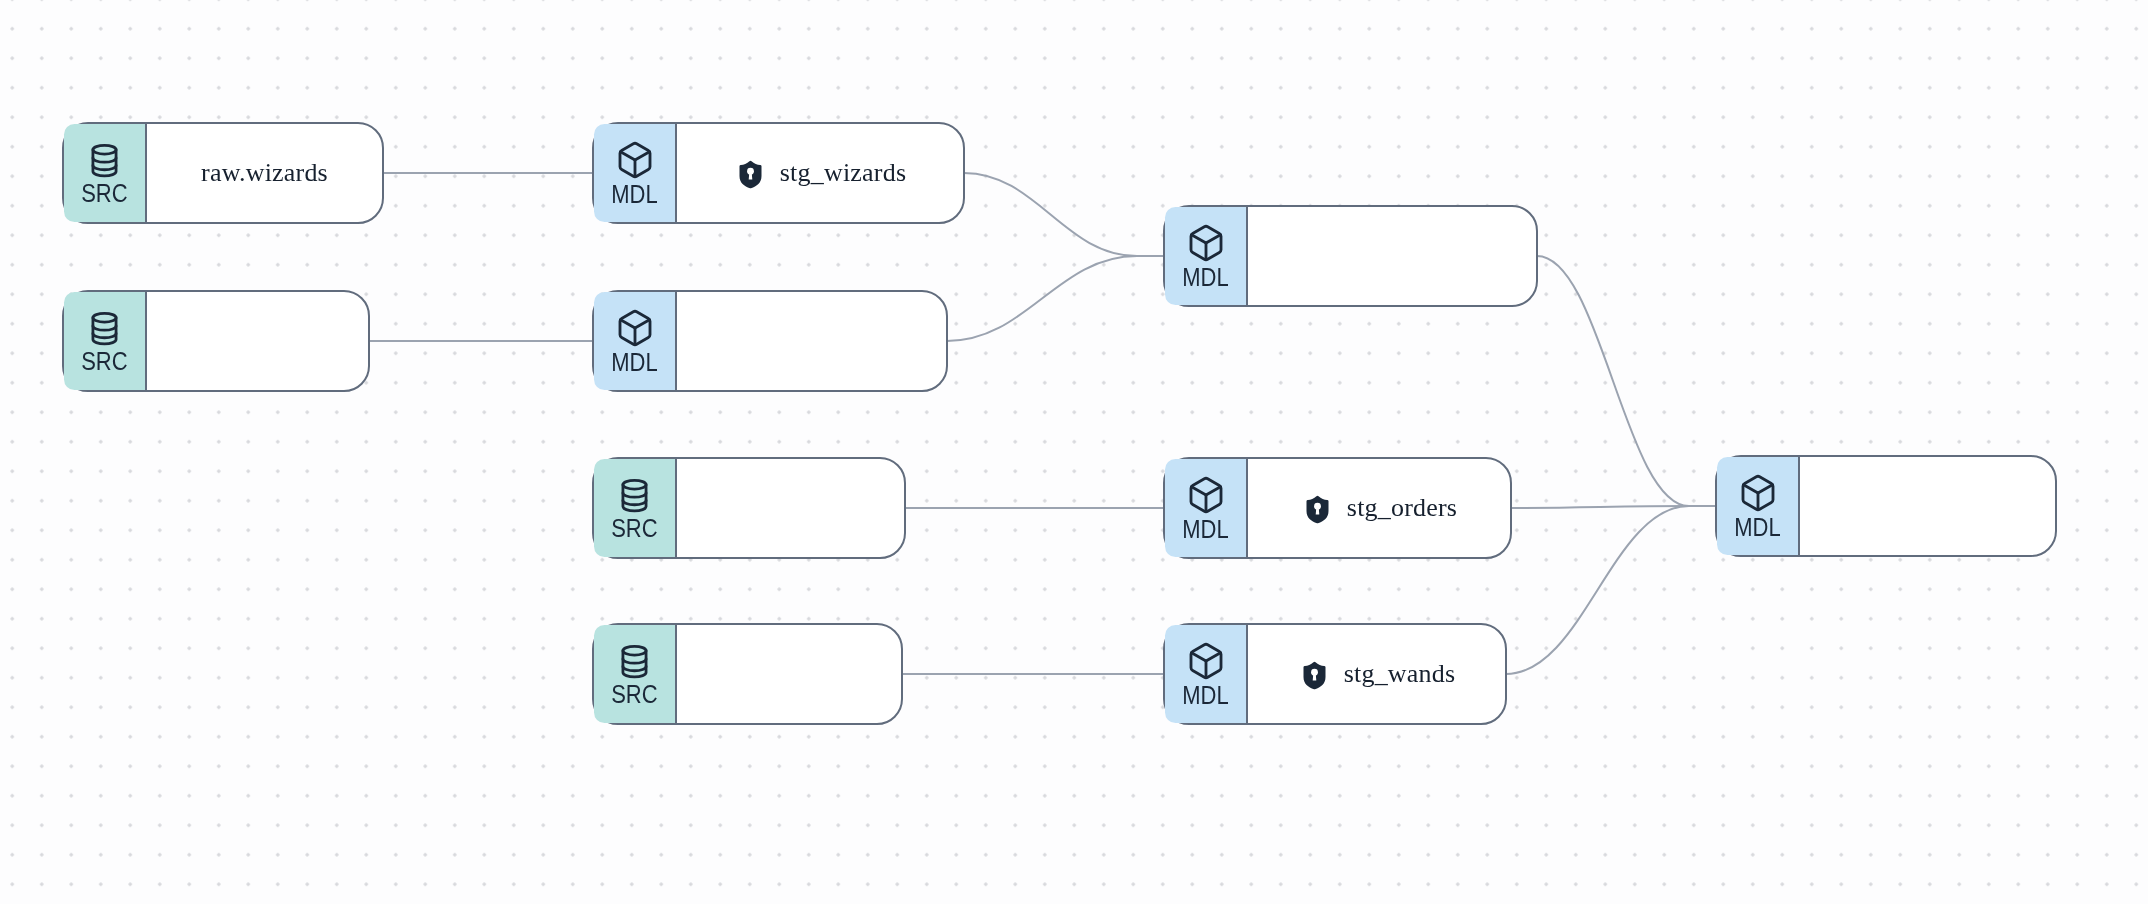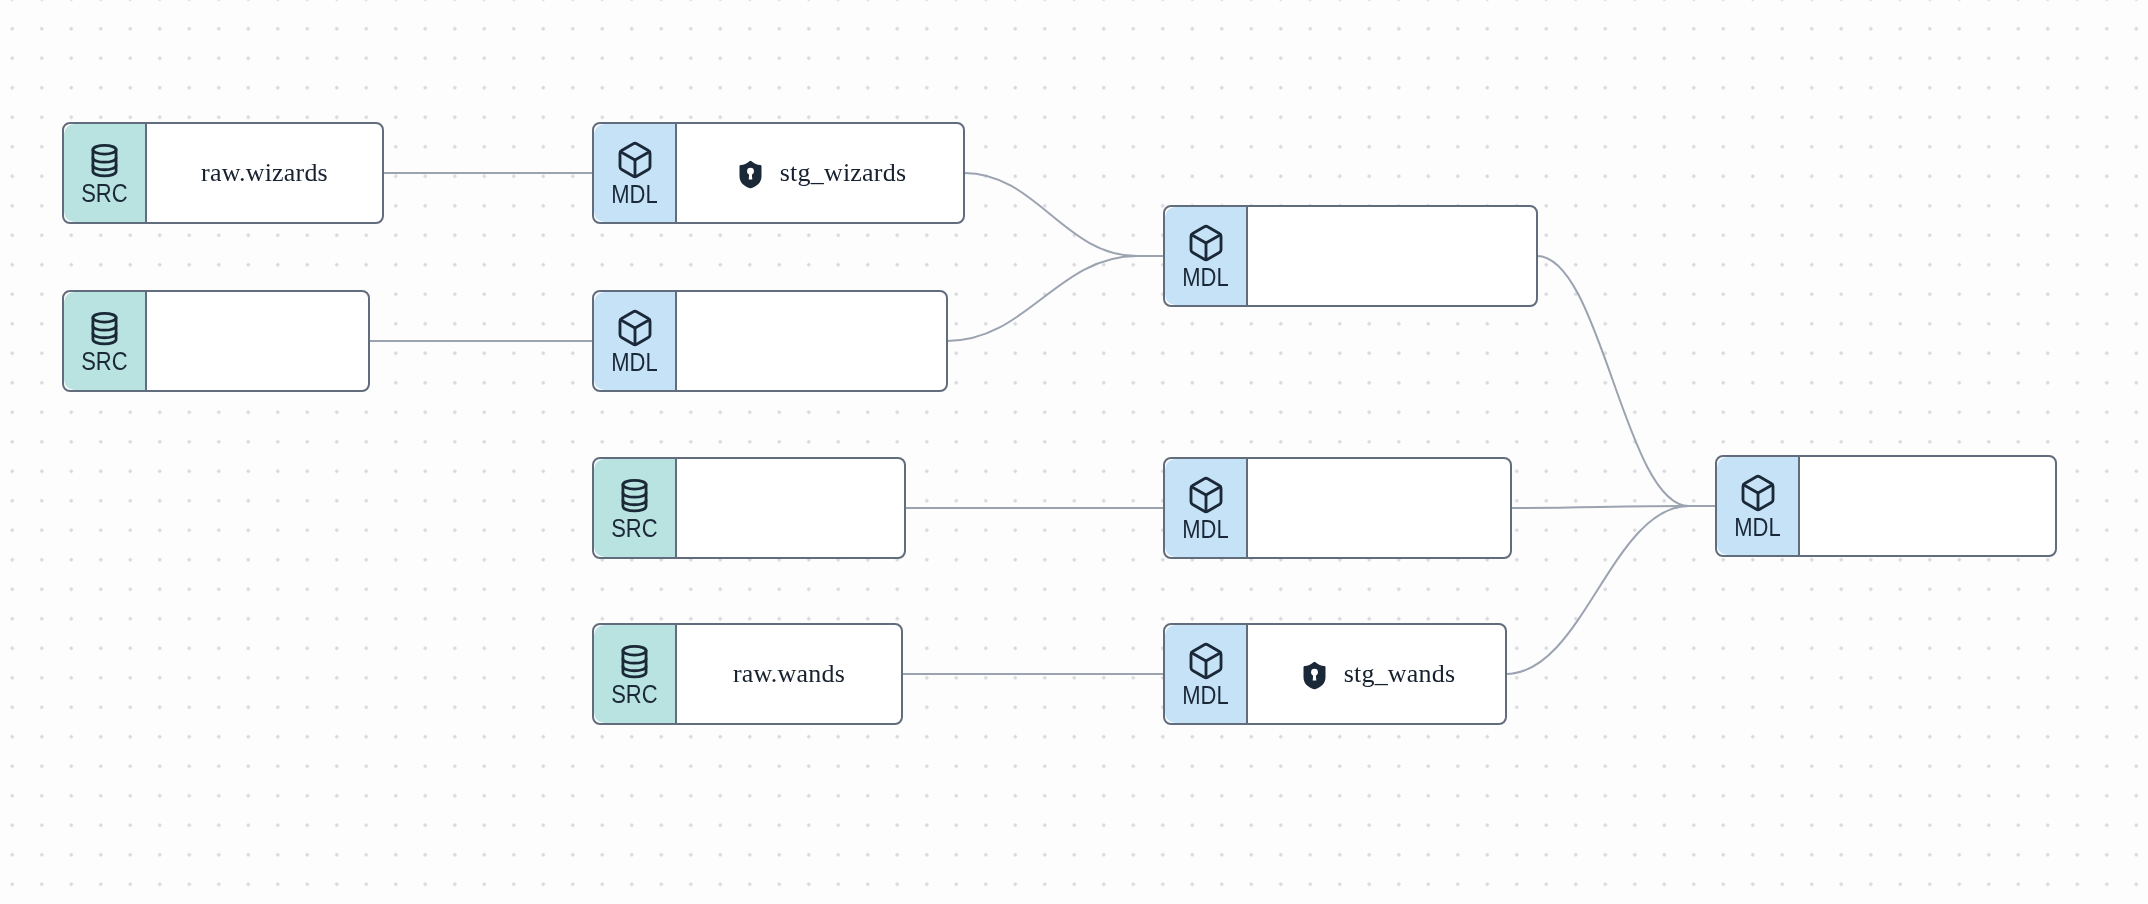--- a/index.html
+++ b/index.html
@@ -17,21 +17,21 @@
     position: absolute; left: 0; top: 0;
     width: 2148px; height: 904px;
     z-index: 1;
   }
   .node {
     position: absolute;
     display: flex;
     box-sizing: border-box;
     background: #ffffff;
     border: 2.5px solid var(--node-border, #616c7d);
-    border-radius: 8px;
+    border-radius: 26px;
     z-index: 2;
     cursor: pointer;
   }
   .badge {
     width: 81px;
     flex: none;
     display: flex;
     flex-direction: column;
     align-items: center;
     justify-content: center;
@@ -167,52 +167,57 @@
 
 <div class="node" style="left: 1163px; top: 457px; width: 349px; height: 102px;">
   <div class="badge mdl">
     <svg width="40" height="40" viewBox="0 0 24 24" fill="none" stroke="currentColor" stroke-width="1.7" stroke-linecap="round" stroke-linejoin="round">
         <path d="M21 8a2 2 0 0 0-1-1.73l-7-4a2 2 0 0 0-2 0l-7 4A2 2 0 0 0 3 8v8a2 2 0 0 0 1 1.73l7 4a2 2 0 0 0 2 0l7-4A2 2 0 0 0 21 16Z"></path>
         <path d="m3.3 7 8.7 5 8.7-5"></path>
         <path d="M12 22V12"></path>
       </svg>
     <span class="badge-label">MDL</span>
   </div>
-</div>
-
-<div class="node" style="left: 592px; top: 623px; width: 311px; height: 102px;">
-  <div class="badge src">
-    <svg width="37" height="37" viewBox="0 0 24 24" fill="none" stroke="currentColor" stroke-width="1.8" stroke-linecap="round" stroke-linejoin="round">
-        <ellipse cx="12" cy="5" rx="7.5" ry="2.8"></ellipse>
-        <path d="M4.5 5v14.2c0 1.55 3.36 2.8 7.5 2.8s7.5-1.25 7.5-2.8V5"></path>
-        <path d="M4.5 10.3c0 1.55 3.36 2.8 7.5 2.8s7.5-1.25 7.5-2.8"></path>
-        <path d="M4.5 15.2c0 1.55 3.36 2.8 7.5 2.8s7.5-1.25 7.5-2.8"></path>
-      </svg>
-    <span class="badge-label">SRC</span>
-  </div>
-  <div class="body">
-    <span class="label">raw.wands</span>
-  </div>
-</div>
-
-<div class="node" style="left: 1163px; top: 623px; width: 344px; height: 102px;">
-  <div class="badge mdl">
-    <svg width="40" height="40" viewBox="0 0 24 24" fill="none" stroke="currentColor" stroke-width="1.7" stroke-linecap="round" stroke-linejoin="round">
-        <path d="M21 8a2 2 0 0 0-1-1.73l-7-4a2 2 0 0 0-2 0l-7 4A2 2 0 0 0 3 8v8a2 2 0 0 0 1 1.73l7 4a2 2 0 0 0 2 0l7-4A2 2 0 0 0 21 16Z"></path>
-        <path d="m3.3 7 8.7 5 8.7-5"></path>
-        <path d="M12 22V12"></path>
-      </svg>
-    <span class="badge-label">MDL</span>
-  </div>
   <div class="body">
     <svg class="shield" width="33" height="33" viewBox="0 0 24 24">
         <path fill="currentColor" d="M20 13c0 5-3.5 7.5-7.66 8.95a1 1 0 0 1-.67-.01C7.5 20.5 4 18 4 13V6a1 1 0 0 1 1-1c2 0 4.5-1.2 6.24-2.72a1.17 1.17 0 0 1 1.52 0C14.51 3.81 17 5 19 5a1 1 0 0 1 1 1z"></path>
         <circle cx="12" cy="9.6" r="2.5" fill="#fff"></circle>
         <path d="M12.9 10.8 L13.3 15.6 h-2.6 L11.1 10.8 Z" fill="#fff"></path>
       </svg>
+    <span class="label">stg_orders</span>
+  </div>
+</div>
+
+<div class="node" style="left: 592px; top: 623px; width: 311px; height: 102px;">
+  <div class="badge src">
+    <svg width="37" height="37" viewBox="0 0 24 24" fill="none" stroke="currentColor" stroke-width="1.8" stroke-linecap="round" stroke-linejoin="round">
+        <ellipse cx="12" cy="5" rx="7.5" ry="2.8"></ellipse>
+        <path d="M4.5 5v14.2c0 1.55 3.36 2.8 7.5 2.8s7.5-1.25 7.5-2.8V5"></path>
+        <path d="M4.5 10.3c0 1.55 3.36 2.8 7.5 2.8s7.5-1.25 7.5-2.8"></path>
+        <path d="M4.5 15.2c0 1.55 3.36 2.8 7.5 2.8s7.5-1.25 7.5-2.8"></path>
+      </svg>
+    <span class="badge-label">SRC</span>
+  </div>
+</div>
+
+<div class="node" style="left: 1163px; top: 623px; width: 344px; height: 102px;">
+  <div class="badge mdl">
+    <svg width="40" height="40" viewBox="0 0 24 24" fill="none" stroke="currentColor" stroke-width="1.7" stroke-linecap="round" stroke-linejoin="round">
+        <path d="M21 8a2 2 0 0 0-1-1.73l-7-4a2 2 0 0 0-2 0l-7 4A2 2 0 0 0 3 8v8a2 2 0 0 0 1 1.73l7 4a2 2 0 0 0 2 0l7-4A2 2 0 0 0 21 16Z"></path>
+        <path d="m3.3 7 8.7 5 8.7-5"></path>
+        <path d="M12 22V12"></path>
+      </svg>
+    <span class="badge-label">MDL</span>
+  </div>
+  <div class="body">
+    <svg class="shield" width="33" height="33" viewBox="0 0 24 24">
+        <path fill="currentColor" d="M20 13c0 5-3.5 7.5-7.66 8.95a1 1 0 0 1-.67-.01C7.5 20.5 4 18 4 13V6a1 1 0 0 1 1-1c2 0 4.5-1.2 6.24-2.72a1.17 1.17 0 0 1 1.52 0C14.51 3.81 17 5 19 5a1 1 0 0 1 1 1z"></path>
+        <circle cx="12" cy="9.6" r="2.5" fill="#fff"></circle>
+        <path d="M12.9 10.8 L13.3 15.6 h-2.6 L11.1 10.8 Z" fill="#fff"></path>
+      </svg>
     <span class="label">stg_wands</span>
   </div>
 </div>
 
 <div class="node" style="left: 1715px; top: 455px; width: 342px; height: 102px;">
   <div class="badge mdl">
     <svg width="40" height="40" viewBox="0 0 24 24" fill="none" stroke="currentColor" stroke-width="1.7" stroke-linecap="round" stroke-linejoin="round">
         <path d="M21 8a2 2 0 0 0-1-1.73l-7-4a2 2 0 0 0-2 0l-7 4A2 2 0 0 0 3 8v8a2 2 0 0 0 1 1.73l7 4a2 2 0 0 0 2 0l7-4A2 2 0 0 0 21 16Z"></path>
         <path d="m3.3 7 8.7 5 8.7-5"></path>
         <path d="M12 22V12"></path>

